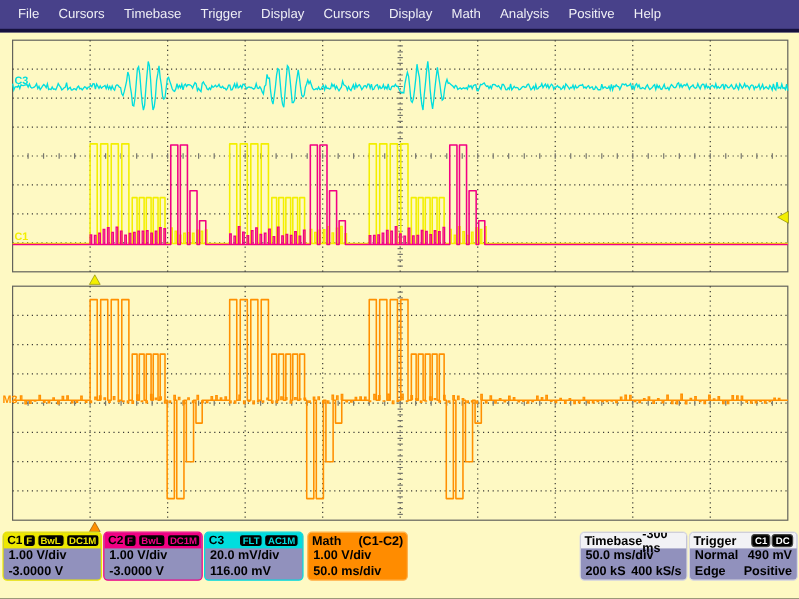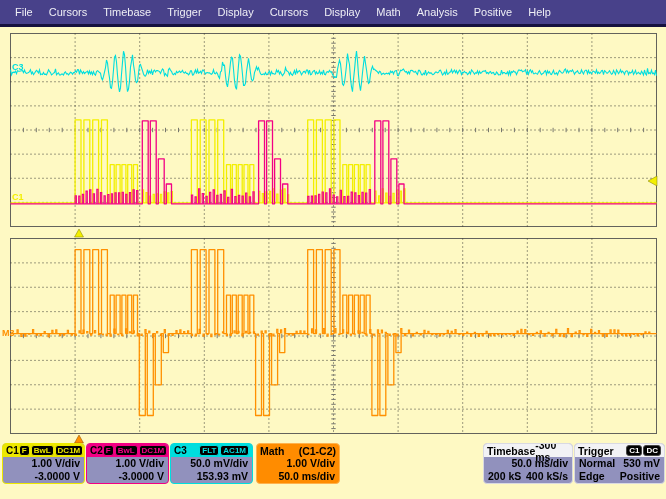--- a/index.html
+++ b/index.html
@@ -18,21 +18,21 @@
   
   .statusbar{position:absolute;left:0;top:443px;width:666px;height:56px;z-index:3;}
   .box{position:absolute;top:0;height:39px;background:#9191bd;border:1px solid;
        border-radius:4px;overflow:hidden;cursor:default;}
   .hdr{display:flex;align-items:center;height:13px;padding:0 3px;}
   .cid{font-size:10px;font-weight:bold;color:#000;line-height:12px;}
   .badges{margin-left:auto;display:flex;gap:1px;align-items:center;}
   .badge{font-size:8px;font-weight:bold;line-height:9px;padding:0 2px;background:#000;
          border-radius:3px;border:1px solid;}
   .row{font-size:10.5px;font-weight:bold;color:#000;line-height:12.5px;padding:0 4px;
-       text-align:right;white-space:nowrap;}
+       text-align:left;white-space:nowrap;}
   .row.split{display:flex;justify-content:space-between;}
   .box.ch{border-color:var(--c);}
   .box.ch .hdr{background:var(--c);}
   .box.ch .badge{color:var(--c);border-color:var(--c);}
   .box.sys{border-color:#d9d9e2;}
   .box.sys .hdr{background:#f2f2f5;justify-content:space-between;}
   .box.sys .hlabel,.box.sys .hval{font-size:10.5px;font-weight:bold;color:#000;}
   .box.sys .badge{color:#fff;border-color:#444;}
   .box.math{background:#ff8c00;border-color:#ffb24d;}
   .box.math .hdr{background:transparent;justify-content:space-between;}
@@ -146,22 +146,22 @@
     </div>
 
     <div class="box ch" style="left:170px;width:81px;--c:#00dede;">
       <div class="hdr">
         <span class="cid">C3</span>
         <span class="badges">
           <span class="badge">FLT</span>
           <span class="badge">AC1M</span>
         </span>
       </div>
-      <div class="row">50.0 mV/div</div>
-      <div class="row">153.93 mV</div>
+      <div class="row">20.0 mV/div</div>
+      <div class="row">116.00 mV</div>
     </div>
 
     <div class="box math" style="left:256px;width:82px;">
       <div class="hdr">
         <span class="hlabel">Math</span>
         <span class="hval">(C1-C2)</span>
       </div>
       <div class="row">1.00 V/div</div>
       <div class="row">50.0 ms/div</div>
     </div>
@@ -181,21 +181,21 @@
     <div class="box sys" style="left:574px;width:89px;">
       <div class="hdr">
         <span class="hlabel">Trigger</span>
         <span class="badges">
           <span class="badge">C1</span>
           <span class="badge">DC</span>
         </span>
       </div>
       <div class="row split">
         <span>Normal</span>
-        <span>530 mV</span>
+        <span>490 mV</span>
       </div>
       <div class="row split">
         <span>Edge</span>
         <span>Positive</span>
       </div>
     </div>
 
   </div>
 </div>
 

